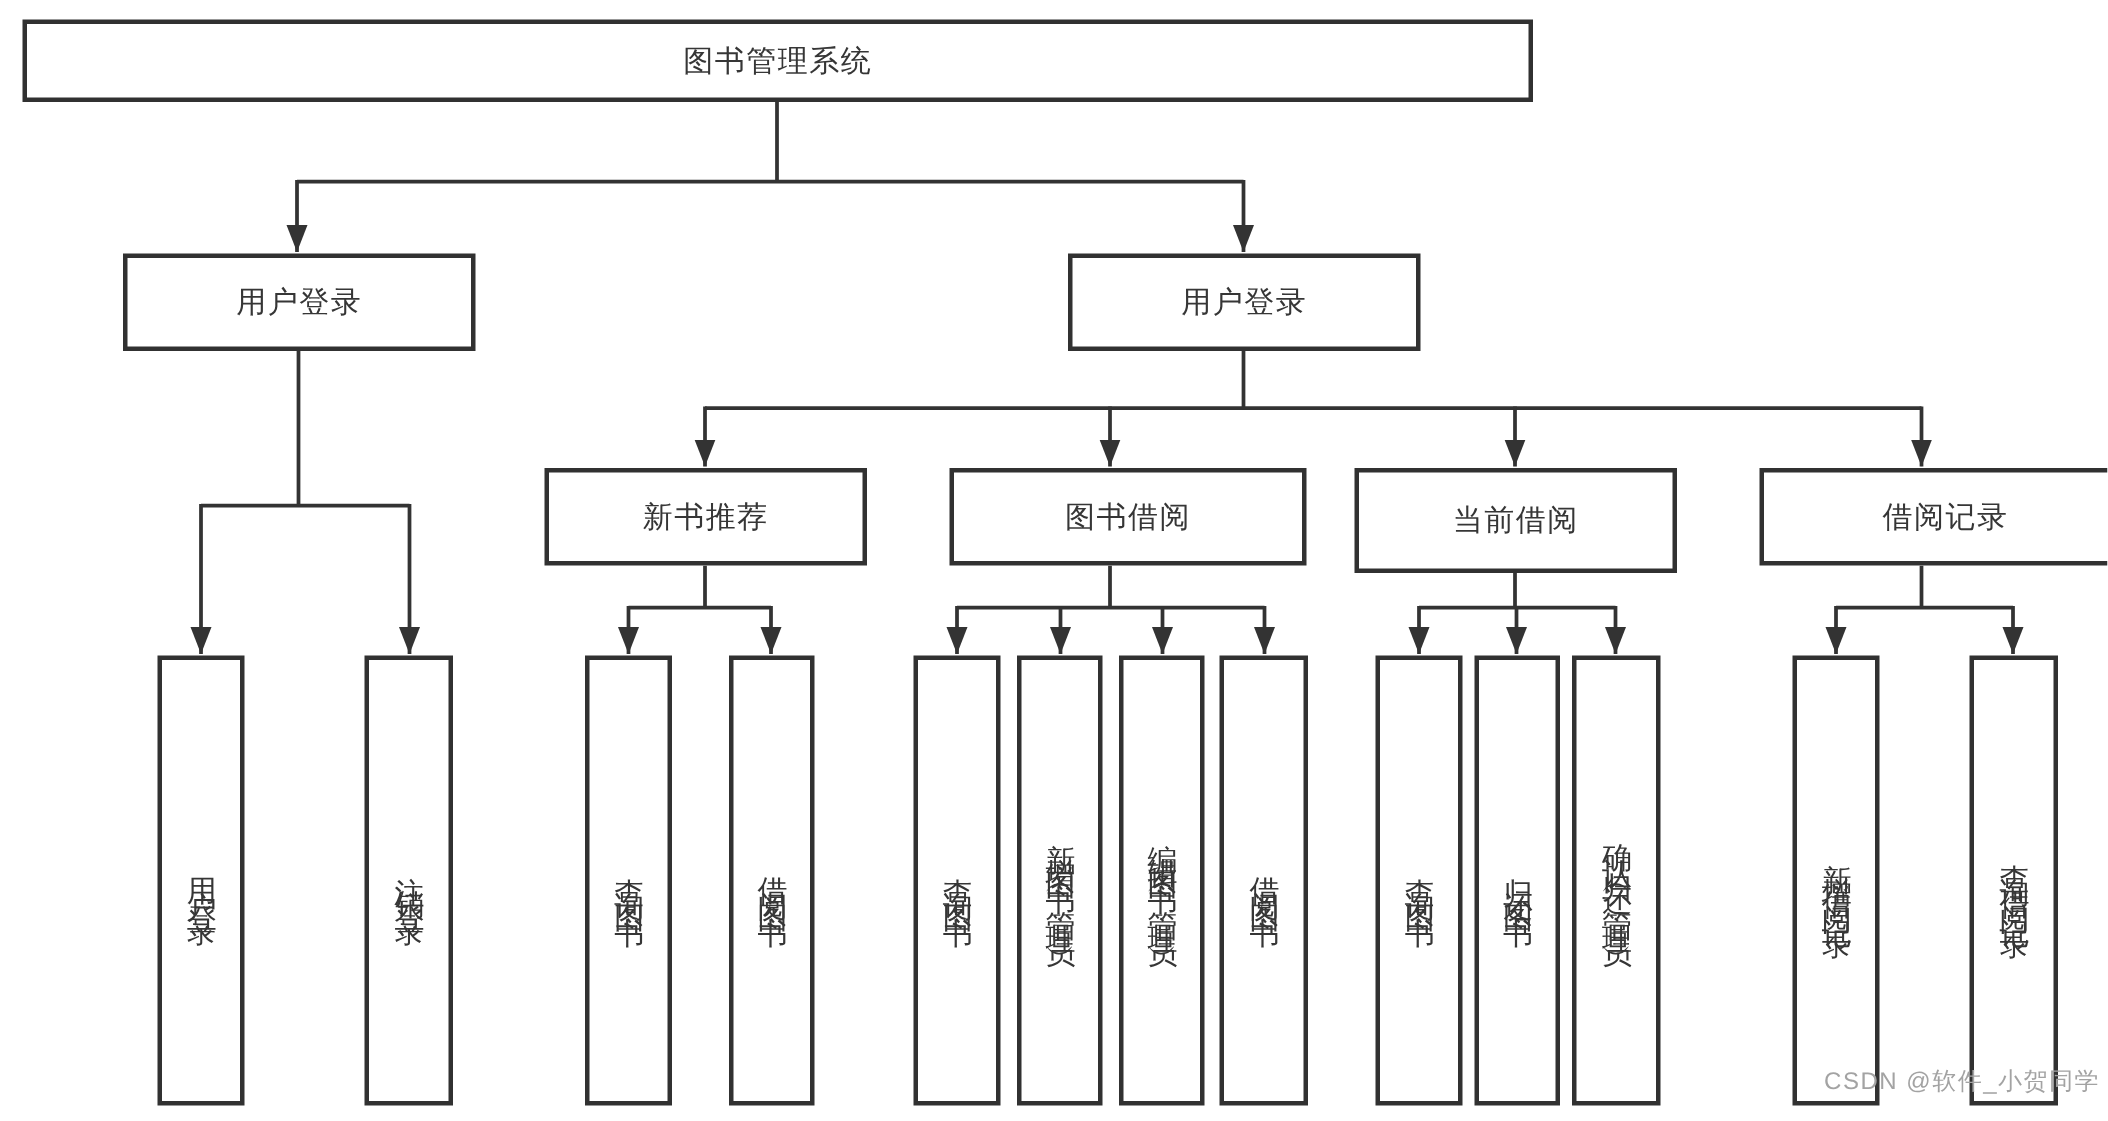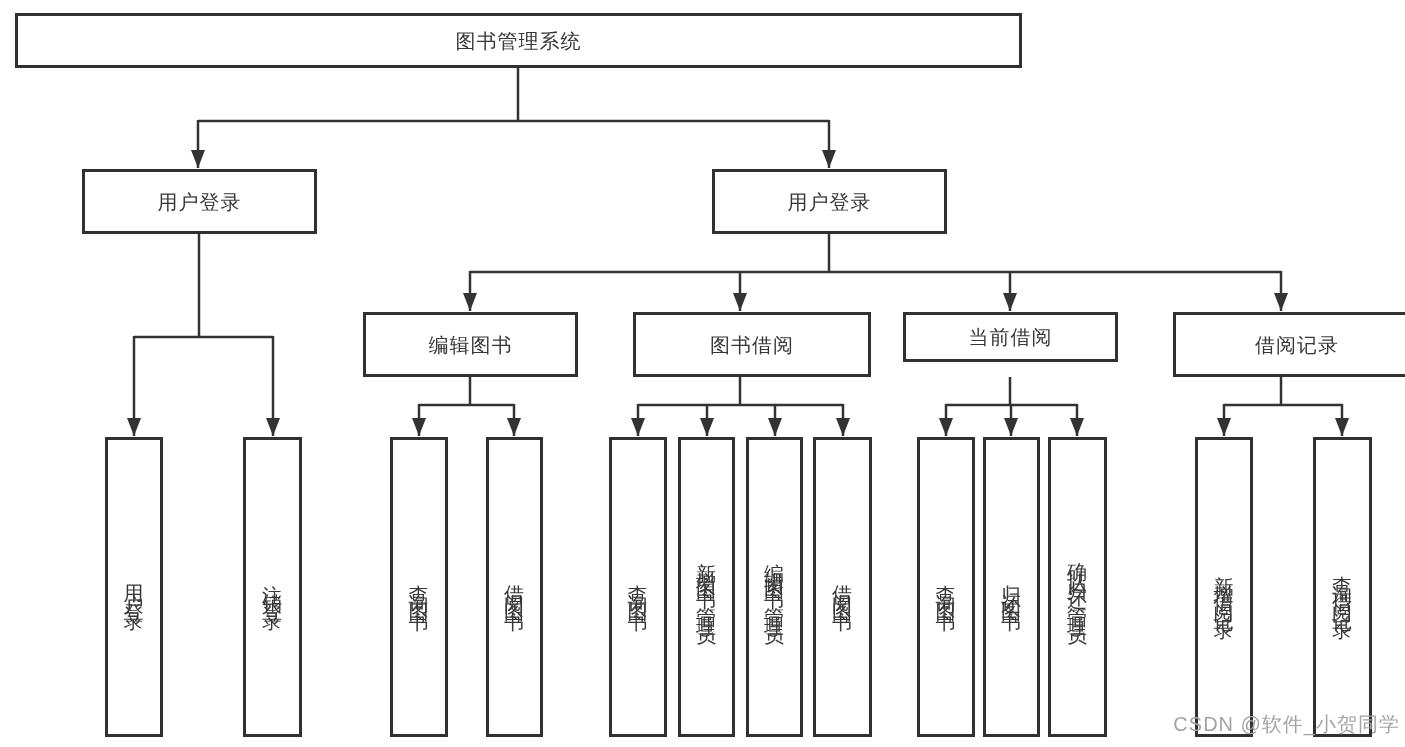--- a/index.html
+++ b/index.html
@@ -15,21 +15,21 @@
     color:#363636; font-size:20px; letter-spacing:1px; line-height:1.2;
     z-index:2;
     font-family:Liberation Serif, serif;
   }
   .box.v {
     writing-mode:vertical-rl; text-orientation:mixed;
     letter-spacing:9px; line-height:1; padding:6px 0;
   }
   .watermark {
     position:absolute; right:5px; top:711px; z-index:5;
-    font-size:20px; color:#a3a3a3; letter-spacing:1px; white-space:nowrap;
+    font-size:16px; color:#a3a3a3; letter-spacing:1px; white-space:nowrap;
   }
 </style>
 </head>
 <body>
 
 <div class="stage">
 
   <svg class="connectors" viewBox="0 0 1405 747" xmlns="http://www.w3.org/2000/svg">
     <defs>
       <marker id="arr" markerUnits="userSpaceOnUse" markerWidth="19" markerHeight="16" refX="18" refY="8" orient="auto">
@@ -78,23 +78,23 @@
       <line x1="1224" y1="404" x2="1224" y2="436" marker-end="url(#arr)"></line>
       <line x1="1342" y1="404" x2="1342" y2="436" marker-end="url(#arr)"></line>
     </g>
   </svg>
 
   <div class="box" style="left:15px;top:13px;width:1007px;height:55px">图书管理系统</div>
 
   <div class="box" style="left:82px;top:169px;width:235px;height:65px">用户登录</div>
   <div class="box" style="left:712px;top:169px;width:235px;height:65px">用户登录</div>
 
-  <div class="box" style="left:363px;top:312px;width:215px;height:65px">编辑图书</div>
+  <div class="box" style="left:363px;top:312px;width:215px;height:65px">新书推荐</div>
   <div class="box" style="left:633px;top:312px;width:238px;height:65px">图书借阅</div>
-  <div class="box" style="left:903px;top:312px;width:215px;height:50px">当前借阅</div>
+  <div class="box" style="left:903px;top:312px;width:215px;height:70px">当前借阅</div>
   <div class="box" style="left:1173px;top:312px;width:248px;height:65px">借阅记录</div>
 
   <div class="box v" style="left:105px;top:437px;width:58px;height:300px">用户登录</div>
   <div class="box v" style="left:243px;top:437px;width:59px;height:300px">注销登录</div>
 
   <div class="box v" style="left:390px;top:437px;width:58px;height:300px">查询图书</div>
   <div class="box v" style="left:486px;top:437px;width:57px;height:300px">借阅图书</div>
 
   <div class="box v" style="left:609px;top:437px;width:58px;height:300px">查询图书</div>
   <div class="box v" style="left:678px;top:437px;width:57px;height:300px">新增图书（管理员）</div>

